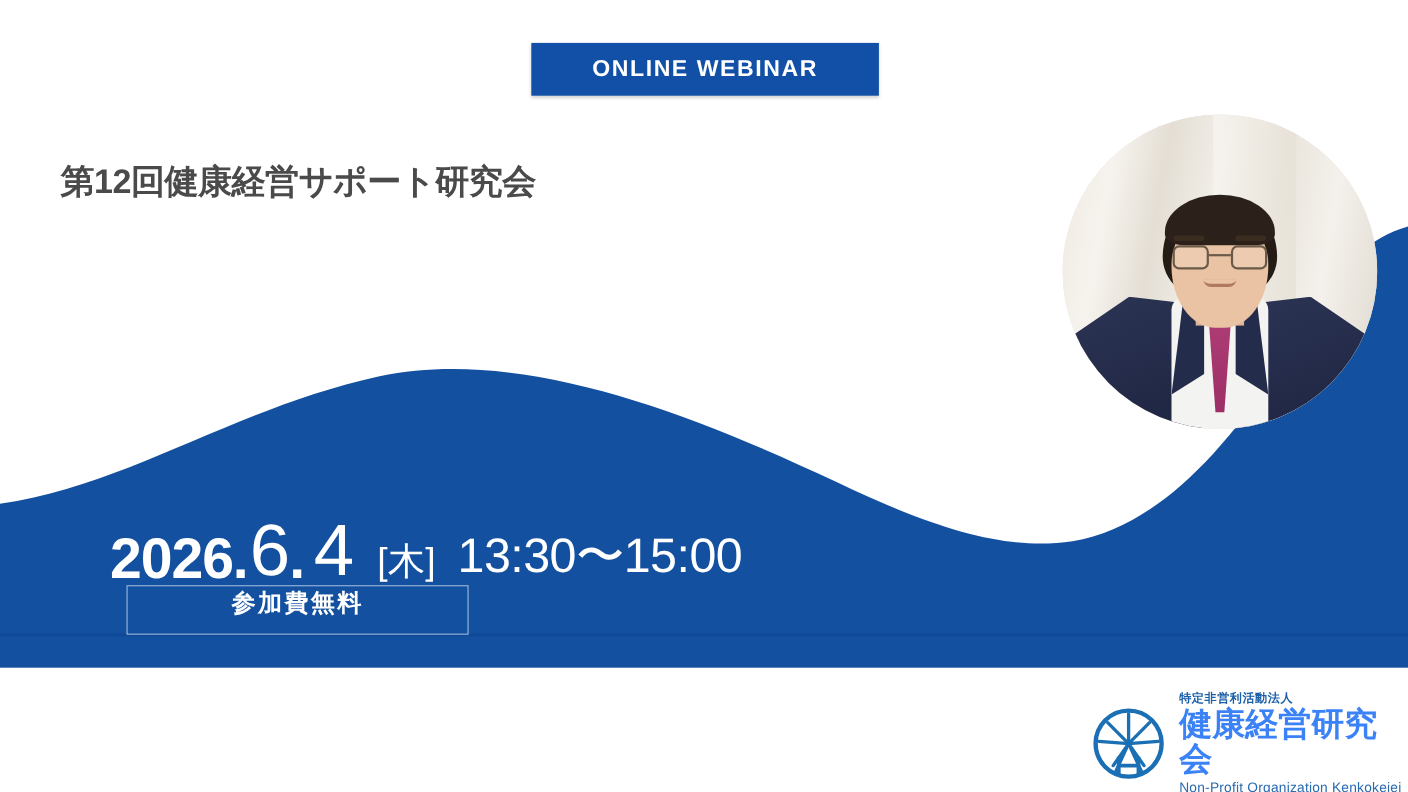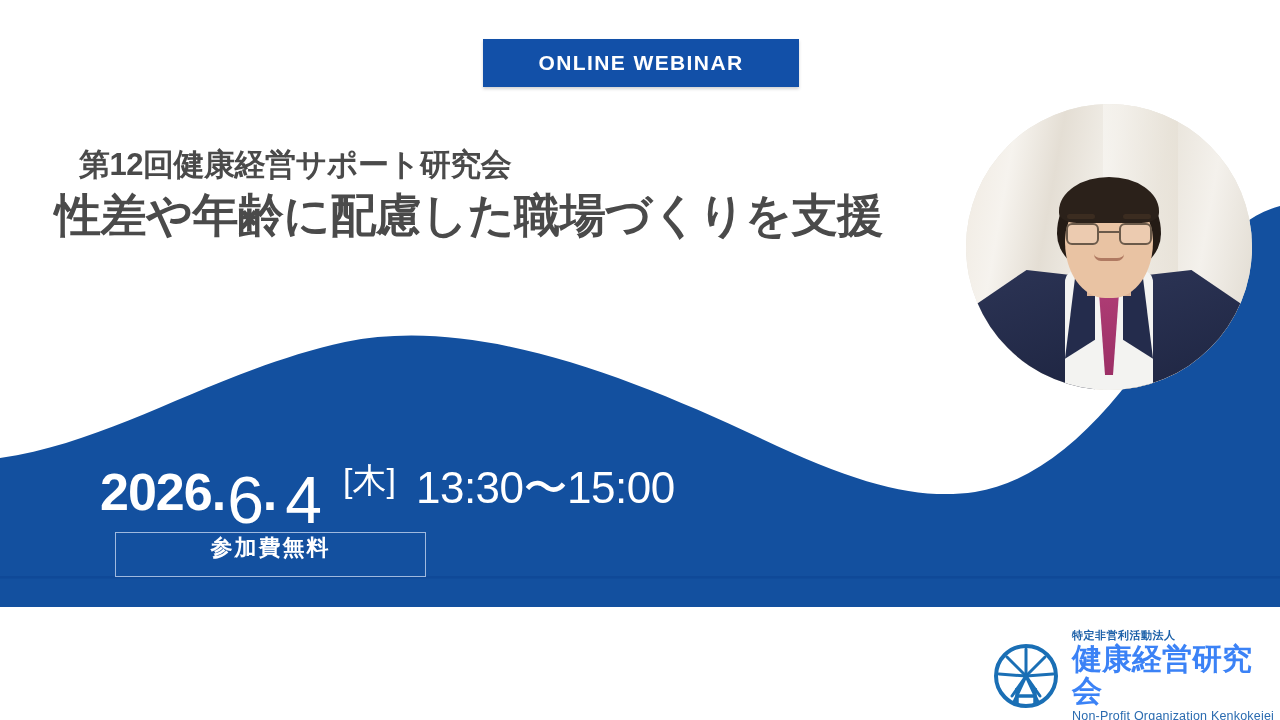--- a/index.html
+++ b/index.html
@@ -46,21 +46,20 @@
     left:55px; top:148px;
     width:990px;
   }
   .eyebrow {
     color:#4a4a4a;
     font-size:31px;
     font-weight:bold;
     letter-spacing:-0.5px;
     line-height:1.12;
     white-space:nowrap;
-    margin-left:24px;
   }
   .headline-line {
     color:#4a4a4a;
     font-size:46px;
     font-weight:bold;
     letter-spacing:-0.5px;
     line-height:1.22;
     white-space:nowrap;
   }
   #headline-l1 { margin-top:4px; }
@@ -181,21 +180,21 @@
   }
   #portrait .lapel-r {
     left:50%; margin-left:14px;
     clip-path:polygon(0% 0%,66% 4%,100% 100%,0% 78%);
   }
 
   
   #date-row {
     position:absolute;
     left:100px; top:462px;
-    display:flex; align-items:flex-start;
+    display:flex; align-items:flex-end;
     color:#ffffff;
   }
   #date-year { font-size:52px; font-weight:600; letter-spacing:-1px; }
   #date-sep1, #date-sep2 { font-size:52px; font-weight:600; }
   #date-month, #date-day { font-size:66px; font-weight:400; letter-spacing:-1px; }
   #date-month { margin-left:1px; }
   #date-day { margin-left:8px; }
   #date-weekday {
     font-size:34px; font-weight:400;
     margin-left:22px; position:relative; top:-4px;
@@ -257,21 +256,20 @@
     <rect x="0" y="576" width="1280" height="2.5" fill="#0d4491" opacity="0.55"></rect>
     <rect x="0" y="607" width="1280" height="113" fill="#ffffff"></rect>
   </svg>
 
   <div id="webinar-banner" style="background: rgb(18, 80, 168);">
     <span class="label">ONLINE WEBINAR</span>
   </div>
 
   <div id="headline-block">
     <div class="eyebrow">第12回健康経営サポート研究会</div>
-    <div class="headline-line" id="headline-l1">性差や年齢に配慮した職場づくりを支援</div>
   </div>
 
   <div id="portrait">
     <div class="bg-wall"></div>
     <div class="bg-panel"></div>
     <div class="jacket-left"></div>
     <div class="jacket-right"></div>
     <div class="shirt"></div>
     <div class="tie-knot"></div>
     <div class="tie"></div>

